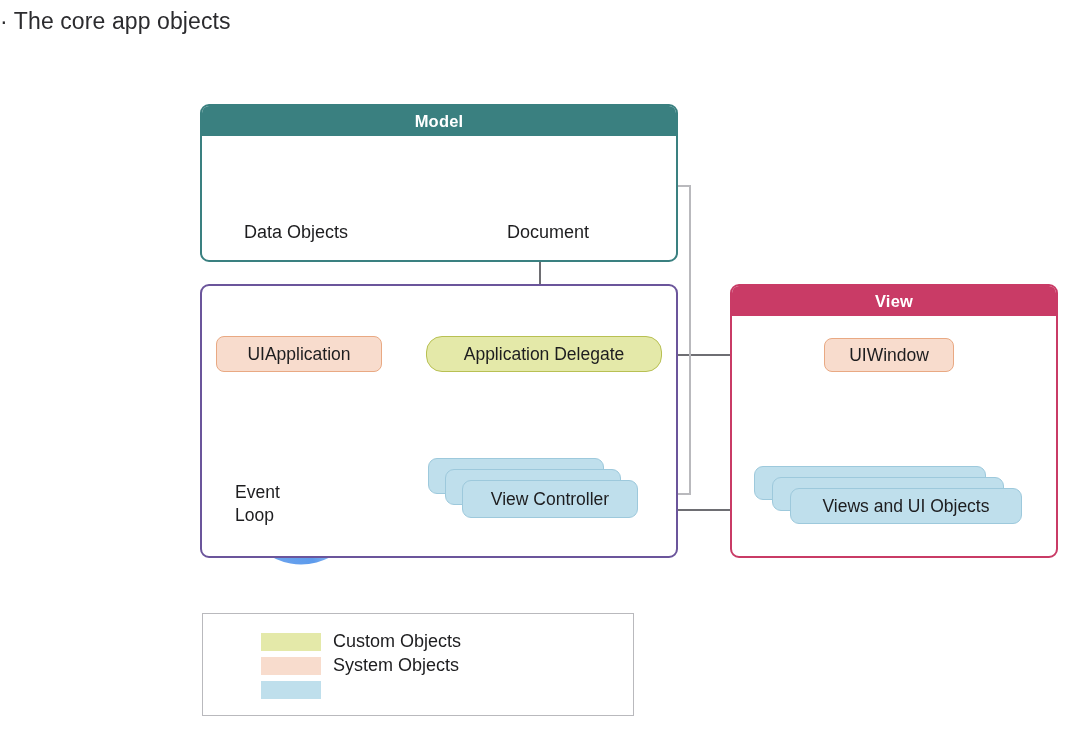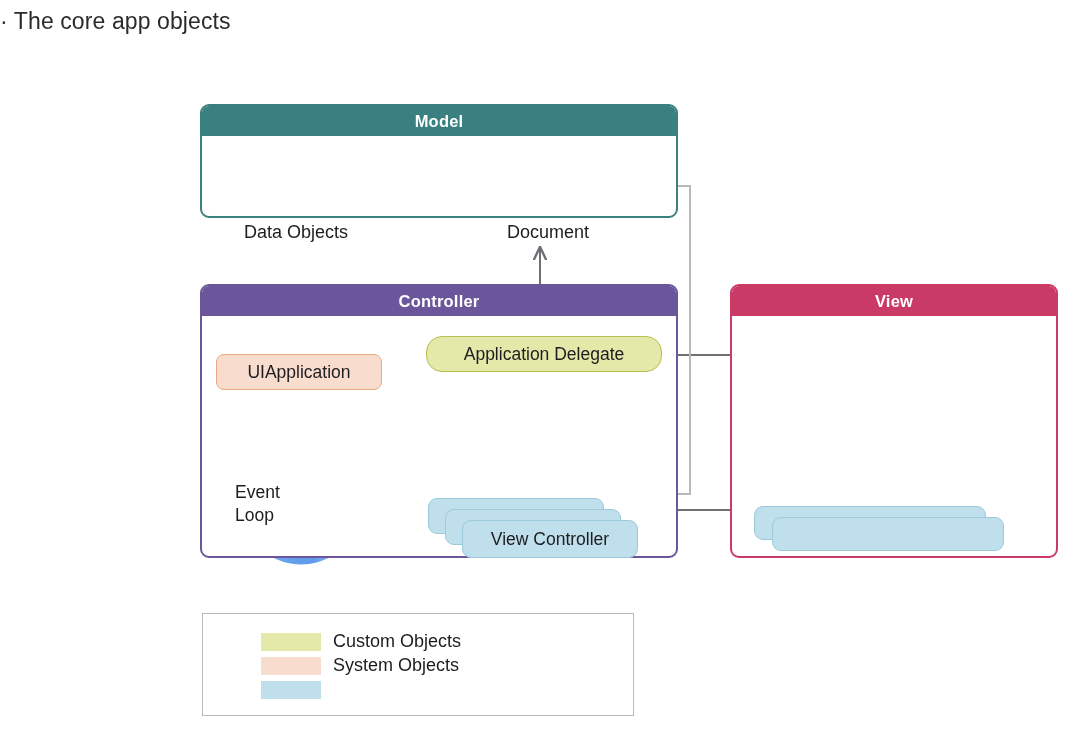--- a/index.html
+++ b/index.html
@@ -66,21 +66,21 @@
     font-weight: bold;
     font-size: 16.5px;
     letter-spacing: .2px;
   }
   .group > .group-body {
     position: relative;
     height: calc(100% - 30px);
   }
 
   #group-model {
-    left: 200px; top: 104px; width: 478px; height: 114px;
+    left: 200px; top: 104px; width: 478px; height: 158px;
     border: 2px solid #3a8080;
   }
   #group-model .group-head { background: #3a8080; }
 
   #group-controller {
     left: 200px; top: 284px; width: 478px; height: 274px;
     border: 2px solid #6b559b;
   }
   #group-controller .group-head { background: #6b559b; }
 
@@ -98,35 +98,33 @@
     display: flex;
     align-items: center;
     justify-content: center;
     font-size: 17.5px;
     white-space: nowrap;
     color: #1d1d1f;
   }
   .node.system {
     background: #f8dccd;
     border: 1.6px solid #e9a983;
-    margin-top: 18px;
   }
   .node.custom {
     background: #e4e9a9;
     border: 1.6px solid #b8c053;
   }
 
   #node-uiapplication { left: 216px; top: 336px; width: 166px; height: 36px; }
   #node-appdelegate  { left: 426px; top: 336px; width: 236px; height: 36px; border-radius: 16px; }
   #node-uiwindow     { left: 824px; top: 338px; width: 130px; height: 34px; }
 
   
   .stack {
     position: absolute;
-    margin-top: 40px;
   }
   .stack .card {
     position: absolute;
     box-sizing: border-box;
     border-radius: 9px;
     background: #bfdfec;
     border: 1.6px solid #9dc9dc;
   }
   .stack .card.front {
     display: flex;
@@ -314,21 +312,20 @@
   </svg>
 
   <div class="group" id="group-model">
     <div class="group-head">Model</div>
     <div class="group-body"></div>
   </div>
   <div class="icon-caption" id="caption-document">Document</div>
   <div class="icon-caption" id="caption-data-objects">Data Objects</div>
 
   <div class="group" id="group-controller">
-    <div class="group-head">Controller</div>
     <div class="group-body"></div>
   </div>
 
   <div class="node system" id="node-uiapplication">
     <span>UIApplication</span>
   </div>
 
   <div class="node custom" id="node-appdelegate">
     <span>Application Delegate</span>
   </div>
@@ -346,24 +343,30 @@
     <div class="card c2 front">
       <span>View Controller</span>
     </div>
   </div>
 
   <div class="group" id="group-view">
     <div class="group-head">View</div>
     <div class="group-body"></div>
   </div>
 
+  <div class="node system" id="node-uiwindow">
+    <span>UIWindow</span>
+  </div>
 
   <div class="stack" id="stack-views">
     <div class="card c0"></div>
     <div class="card c1"></div>
+    <div class="card c2 front">
+      <span>Views and UI Objects</span>
+    </div>
   </div>
 
   <div id="legend">
     <ul>
       <li>
         <span class="swatch custom"></span>
         <span class="legend-text">Custom Objects</span>
       </li>
       <li>
         <span class="swatch system"></span>

